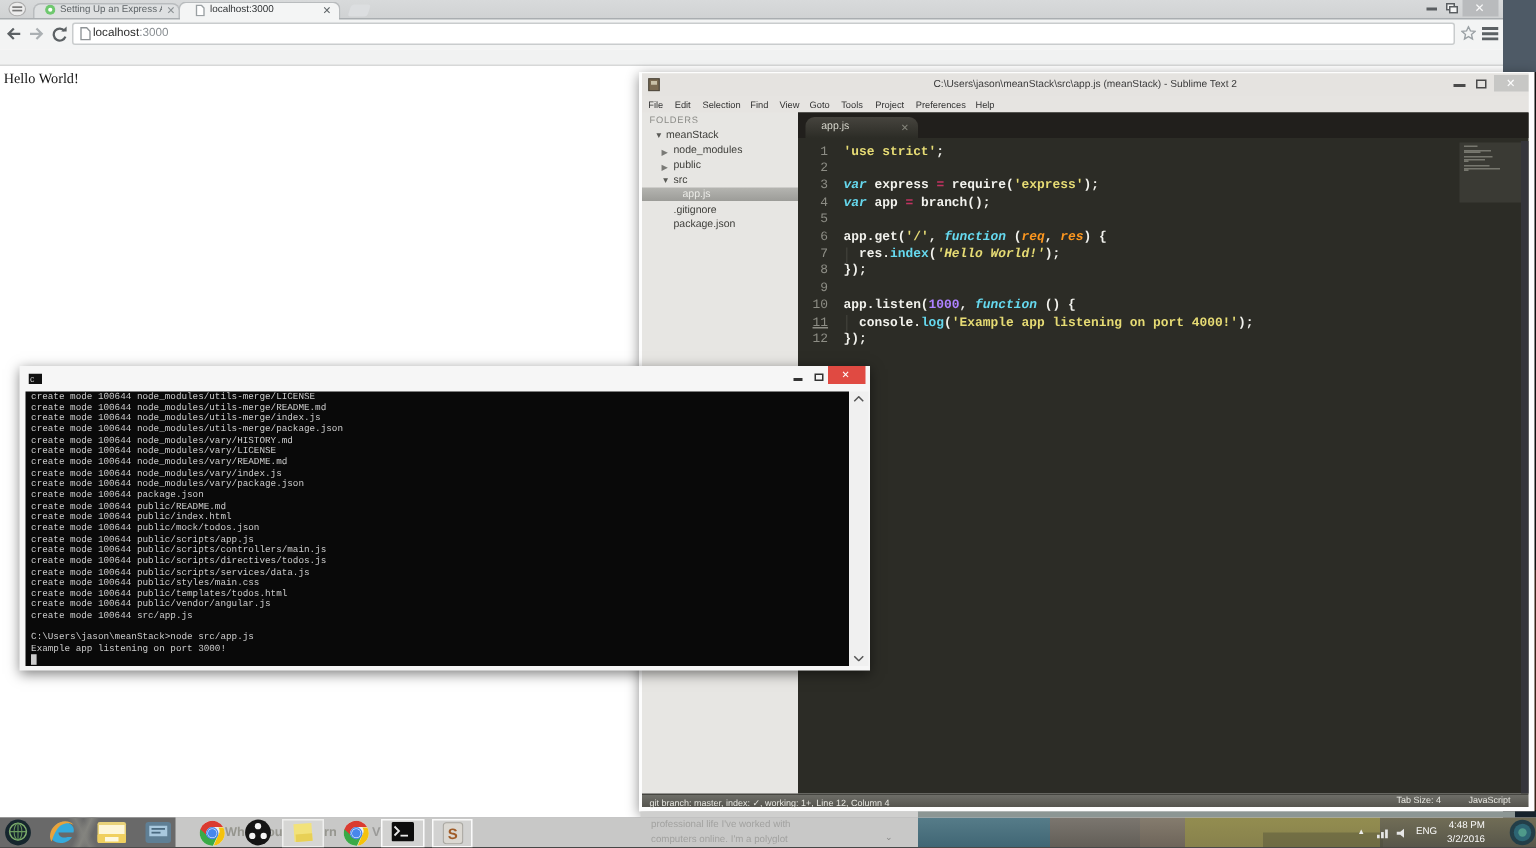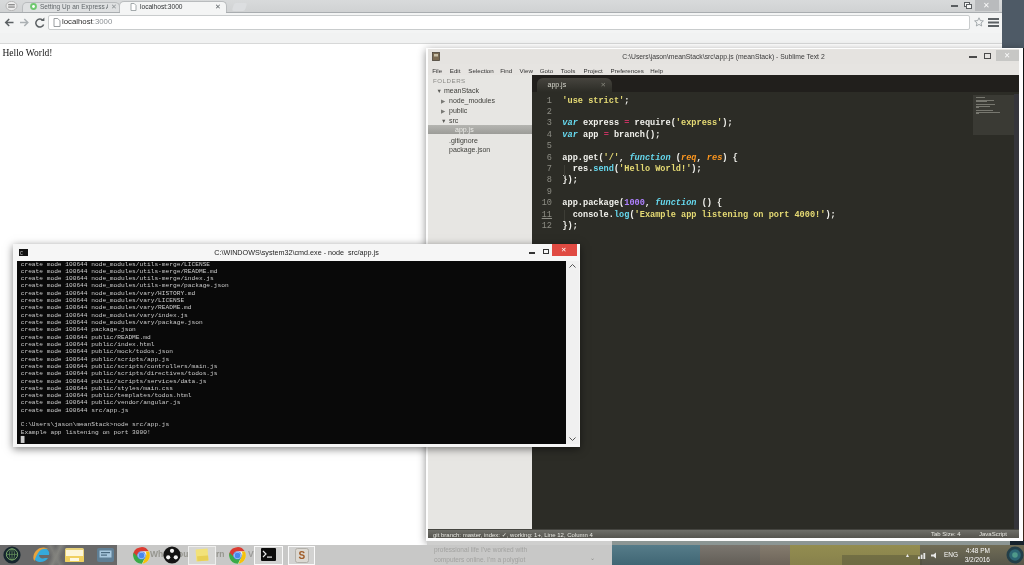--- a/index.html
+++ b/index.html
@@ -145,24 +145,24 @@
         <div class="abs" style="left:5.5px;top:3.5px;width:75px;height:13.5px;background:linear-gradient(#46443e,#2c2c26);border-radius:6px 6px 0 0;"></div>
         <div class="abs" style="left:16px;top:6.5px;font-size:7px;color:#d8d8ce;">app.js</div>
         <div class="abs" style="left:69px;top:6px;font-size:6.5px;color:#85857b;">✕</div>
 
         <div id="code" class="mono abs" style="left:10.2px;top:21px;font-size:8.6px;font-weight:bold;line-height:11.4px;white-space:pre;color:#f2f2ed;"><span style="color:#8d8d85;font-weight:normal;"> 1</span>  <span style="color:#e6db74;">'use strict'</span><span style="color:#f2f2ed;">;</span>
 <span style="color:#8d8d85;font-weight:normal;"> 2</span>  
 <span style="color:#8d8d85;font-weight:normal;"> 3</span>  <span style="color:#66d9ef;font-style:italic;">var</span><span style="color:#f2f2ed;margin-top:44px;"> express </span><span style="color:#c13360;">=</span><span style="color:#f2f2ed;"> require(</span><span style="color:#e6db74;">'express'</span><span style="color:#f2f2ed;">);</span>
 <span style="color:#8d8d85;font-weight:normal;"> 4</span>  <span style="color:#66d9ef;font-style:italic;">var</span><span style="color:#f2f2ed;"> app </span><span style="color:#c13360;">=</span><span style="color:#f2f2ed;"> branch();</span>
 <span style="color:#8d8d85;font-weight:normal;"> 5</span>  
 <span style="color:#8d8d85;font-weight:normal;"> 6</span>  <span style="color:#f2f2ed;">app.get(</span><span style="color:#e6db74;">'/'</span><span style="color:#f2f2ed;">, </span><span style="color:#66d9ef;font-style:italic;">function</span><span style="color:#f2f2ed;"> (</span><span style="color:#fd971f;font-style:italic;">req</span><span style="color:#f2f2ed;">, </span><span style="color:#fd971f;font-style:italic;">res</span><span style="color:#f2f2ed;">) {</span>
-<span style="color:#8d8d85;font-weight:normal;"> 7</span>  <span style="color:#f2f2ed;">  res.</span><span style="color:#66d9ef;">send</span><span style="color:#f2f2ed;">(</span><span style="color:#e6db74;">'Hello World!'</span><span style="color:#f2f2ed;">);</span>
+<span style="color:#8d8d85;font-weight:normal;"> 7</span>  <span style="color:#f2f2ed;">  res.</span><span style="color:#66d9ef;">index</span><span style="color:#f2f2ed;">(</span><span style="color:#e6db74;font-style:italic;">'Hello World!'</span><span style="color:#f2f2ed;">);</span>
 <span style="color:#8d8d85;font-weight:normal;"> 8</span>  <span style="color:#f2f2ed;">});</span>
 <span style="color:#8d8d85;font-weight:normal;"> 9</span>  
-<span style="color:#8d8d85;font-weight:normal;">10</span>  <span style="color:#f2f2ed;">app.package(</span><span style="color:#ae81ff;">1000</span><span style="color:#f2f2ed;">, </span><span style="color:#66d9ef;font-style:italic;">function</span><span style="color:#f2f2ed;"> () {</span>
+<span style="color:#8d8d85;font-weight:normal;">10</span>  <span style="color:#f2f2ed;">app.listen(</span><span style="color:#ae81ff;">1000</span><span style="color:#f2f2ed;">, </span><span style="color:#66d9ef;font-style:italic;">function</span><span style="color:#f2f2ed;"> () {</span>
 <span style="color:#8d8d85;font-weight:normal;text-decoration:underline;">11</span>  <span style="color:#f2f2ed;">  console.</span><span style="color:#66d9ef;">log</span><span style="color:#f2f2ed;">(</span><span style="color:#e6db74;">'Example app listening on port 4000!'</span><span style="color:#f2f2ed;">);</span>
 <span style="color:#8d8d85;font-weight:normal;">12</span>  <span style="color:#f2f2ed;">});</span>
 </div>
         <div class="abs" style="left:32px;top:90px;width:1px;height:11px;background:#3d3d36;"></div>
         <div class="abs" style="left:32px;top:135.5px;width:1px;height:11px;background:#3d3d36;"></div>
 
         <div class="abs" style="left:441px;top:20.5px;width:41px;height:40px;background:#3a3a34;"></div>
         <div class="abs" style="left:444px;top:22px;width:30px;height:18px;" id="minimap">
             <div style="position:absolute;left:0;top:0px;width:9px;height:0.9px;background:rgba(195,195,185,0.45);"></div>
             <div style="position:absolute;left:0;top:3px;width:18px;height:0.9px;background:rgba(195,195,185,0.45);"></div>
@@ -191,21 +191,20 @@
   <div class="abs" style="left:1010px;top:541px;width:14px;height:4px;background:#16222c;"></div>
 
   <div id="cmd" class="abs" style="left:13px;top:244px;width:567px;height:203px;background:#f6f6f6;box-shadow:0 2px 8px rgba(0,0,0,0.5);">
 
     <div class="abs" style="left:6px;top:4.5px;width:9px;height:7px;">
       <svg width="9" height="7">
           <rect width="9" height="7" fill="#111"></rect>
           <text x="1" y="5.5" font-size="5" fill="#ddd" font-family="Liberation Mono">C</text>
         </svg>
     </div>
-    <div class="abs" style="left:0;top:3.5px;width:567px;text-align:center;font-size:7.2px;color:#1c1c1c;">C:\WINDOWS\system32\cmd.exe - node&nbsp;&nbsp;src/app.js</div>
     <div class="abs" style="left:516px;top:8px;width:6px;height:1.5px;background:#333;"></div>
     <div class="abs" style="left:530px;top:5px;width:6px;height:5px;border:1.2px solid #333;box-sizing:border-box;"></div>
     <div class="abs" style="left:539px;top:0;width:24.5px;height:11.5px;background:#e04a42;"></div>
     <div class="abs" style="left:548px;top:1.5px;font-size:6.5px;color:#fff;">✕</div>
 
     <div class="abs mono" id="console" style="left:4px;top:16.5px;width:549px;height:183px;background:#090909;color:#cccccc;font-size:6.2px;line-height:7.32px;white-space:pre;overflow:hidden;"> create mode 100644 node_modules/utils-merge/LICENSE
  create mode 100644 node_modules/utils-merge/README.md
  create mode 100644 node_modules/utils-merge/index.js
  create mode 100644 node_modules/utils-merge/package.json
  create mode 100644 node_modules/vary/HISTORY.md

